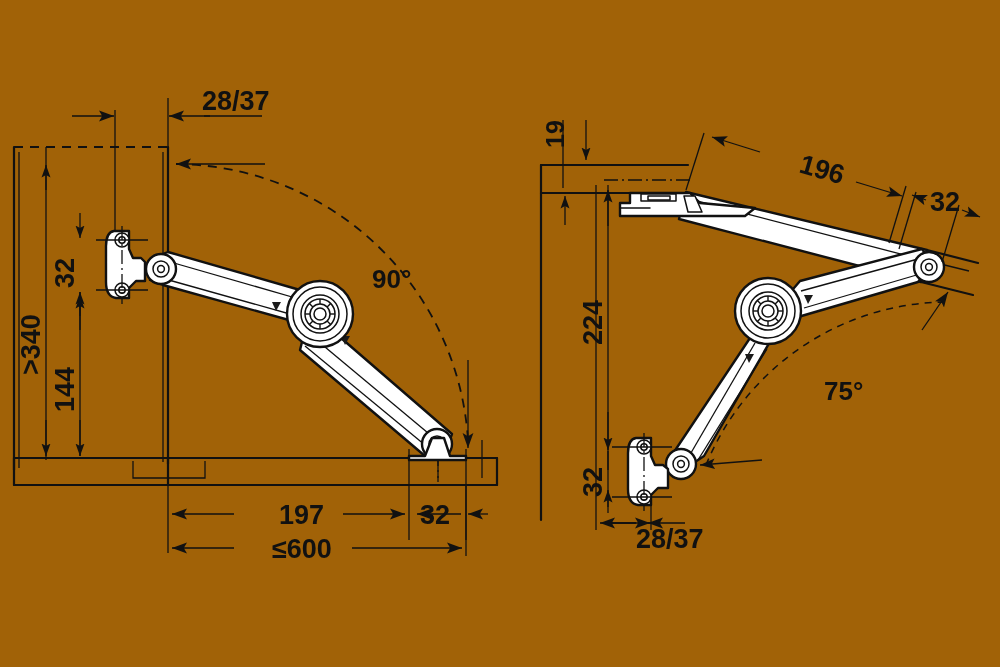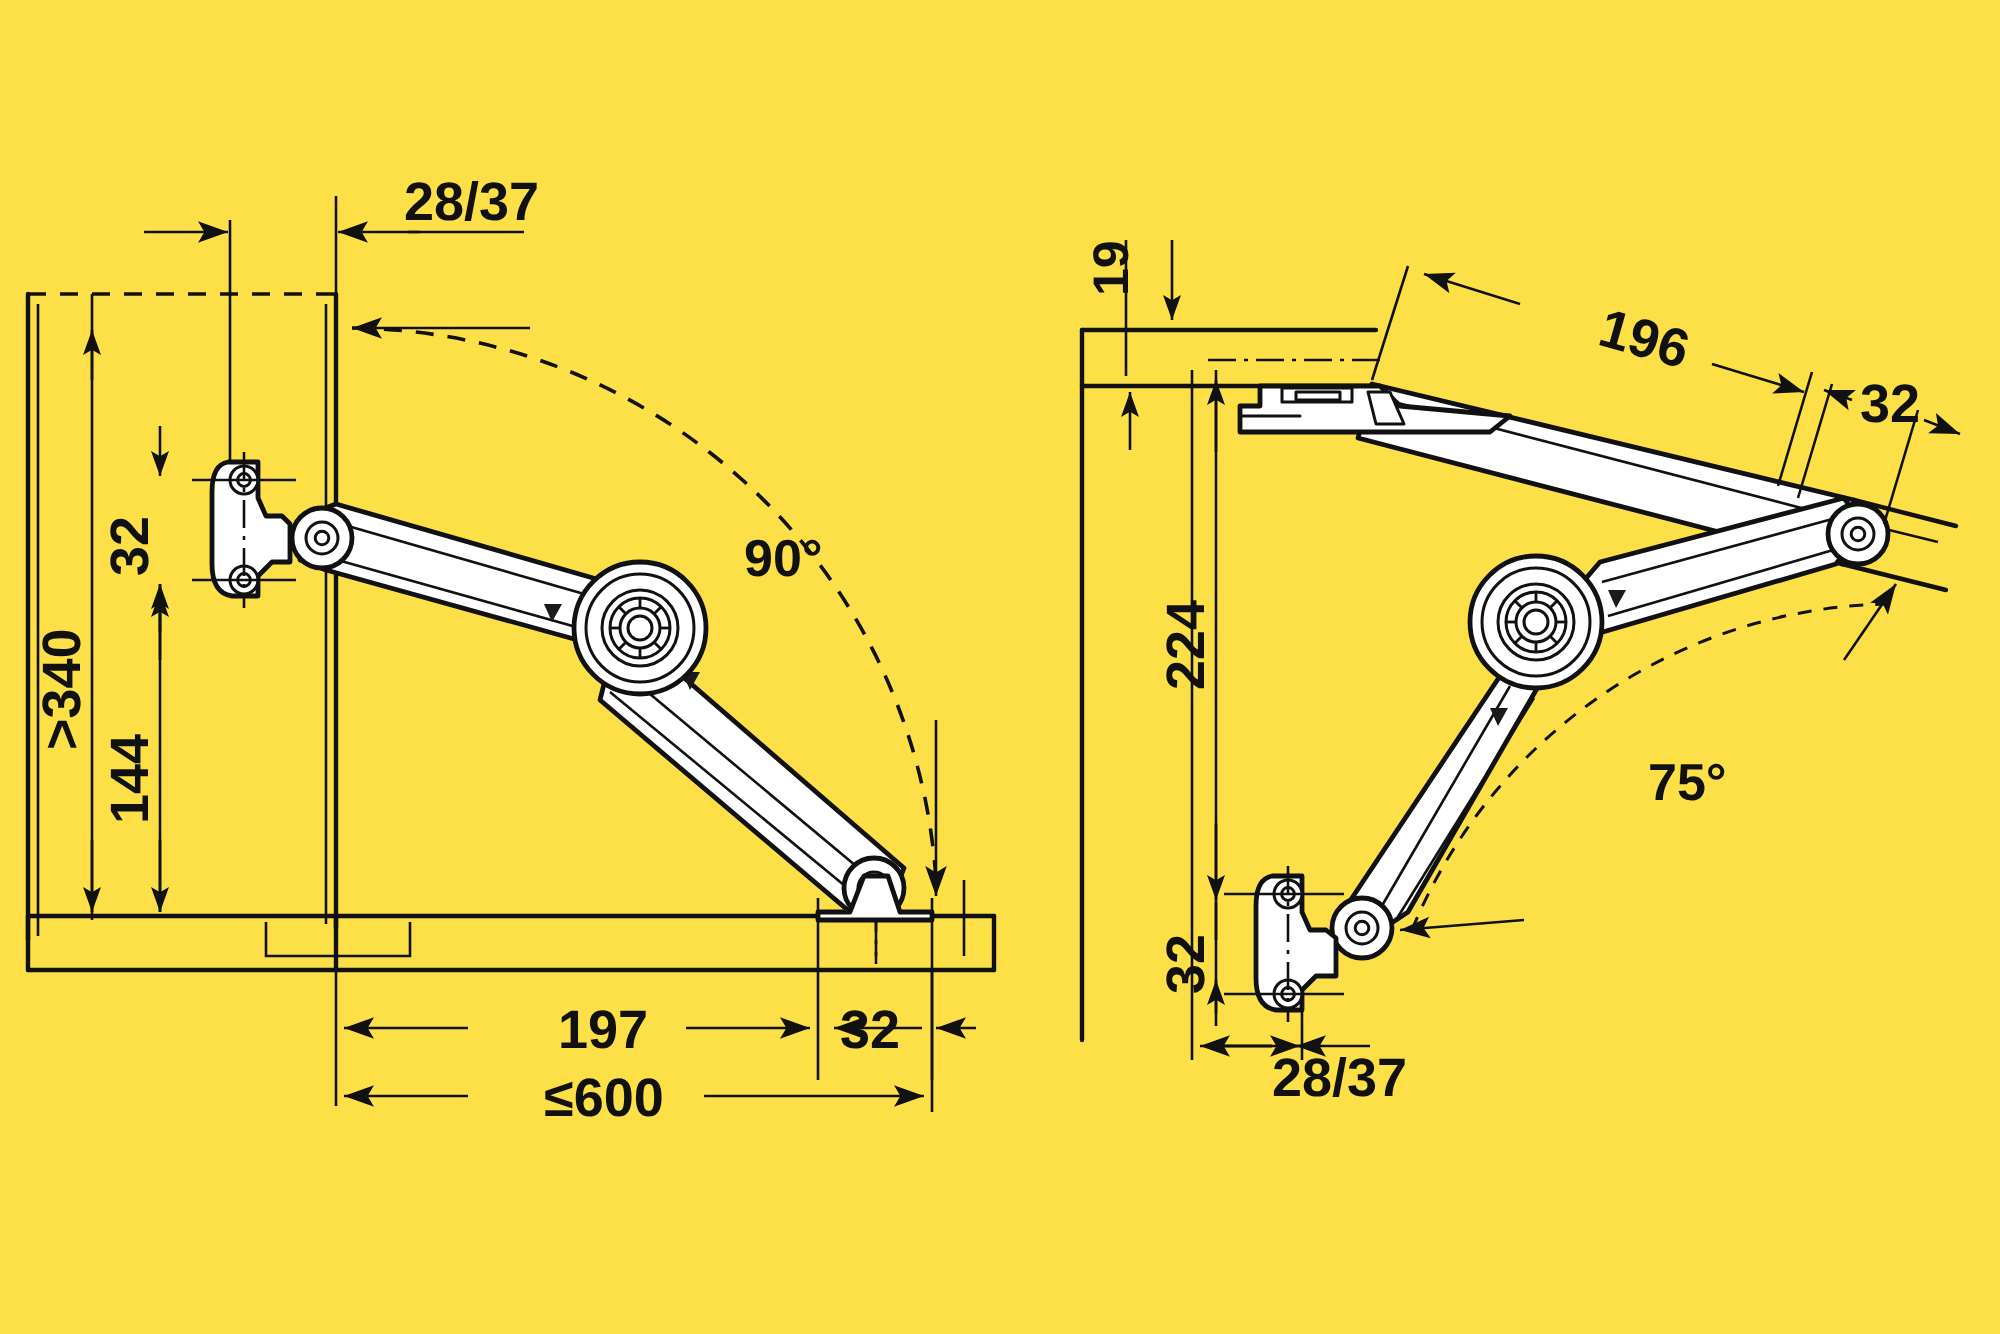--- a/index.html
+++ b/index.html
@@ -10,21 +10,21 @@
   body {
     width: 1000px;
     height: 667px;
     font-family: "Liberation Sans", sans-serif;
     overflow: hidden;
   }
   #drawing-root {
     position: relative;
     width: 1000px;
     height: 667px;
-    background: #fde047;
+    background: #a16207;
   }
   svg.sheet {
     display: block;
     width: 1000px;
     height: 667px;
   }
   .dim-text {
     font-family: "Liberation Sans", sans-serif;
     font-weight: bold;
     font-size: 27px;

